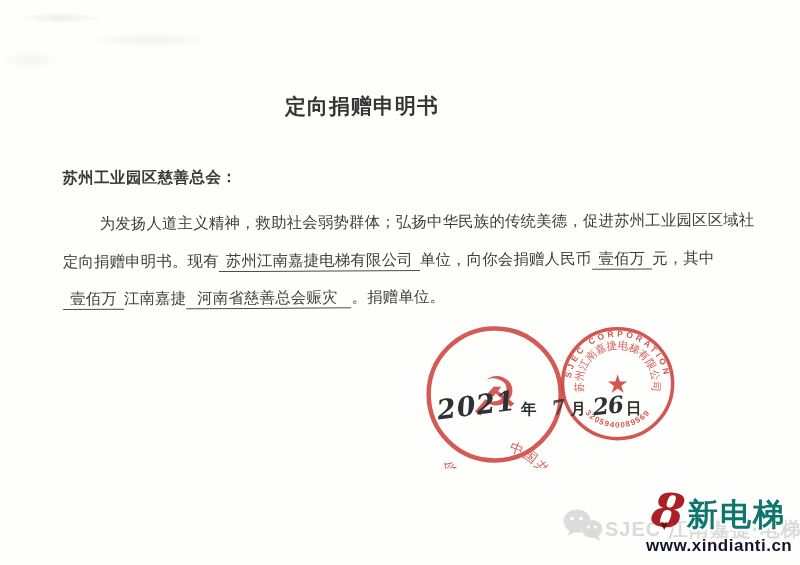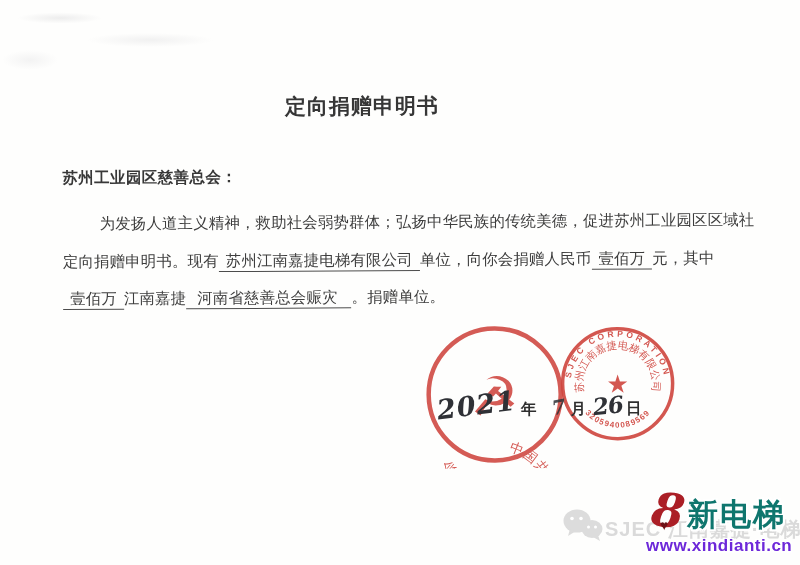--- a/index.html
+++ b/index.html
@@ -71,21 +71,21 @@
     left:652px;top:487px;font-family:"DejaVu Serif",serif;font-style:italic;
     font-weight:bold;font-size:47px;color:#ab1f26;transform:rotate(8deg);line-height:1;
   }
   .wm-heart{left:660px;top:517px;font-size:14px;color:#6e1116;}
   .wm-brand{
     left:687px;top:498px;font-size:31px;font-weight:800;color:#0f766e;
     letter-spacing:2px;line-height:1.1;
     text-shadow:-2px -2px 0 #fff,2px -2px 0 #fff,-2px 2px 0 #fff,2px 2px 0 #fff,0 2px 0 #fff,0 -2px 0 #fff,2px 0 0 #fff,-2px 0 0 #fff;
   }
   .wm-url{
-    left:646px;top:536px;font-size:17px;font-weight:800;color:#6d28d9;
+    left:646px;top:536px;font-size:17px;font-weight:800;color:#0f172a;
     letter-spacing:0.5px;
     text-shadow:-1.5px -1.5px 0 #fff,1.5px -1.5px 0 #fff,-1.5px 1.5px 0 #fff,1.5px 1.5px 0 #fff;
   }
   .seal text{font-family:"Liberation Sans",sans-serif;}
 </style>
 </head>
 <body>
 
 <div class="page">
 

